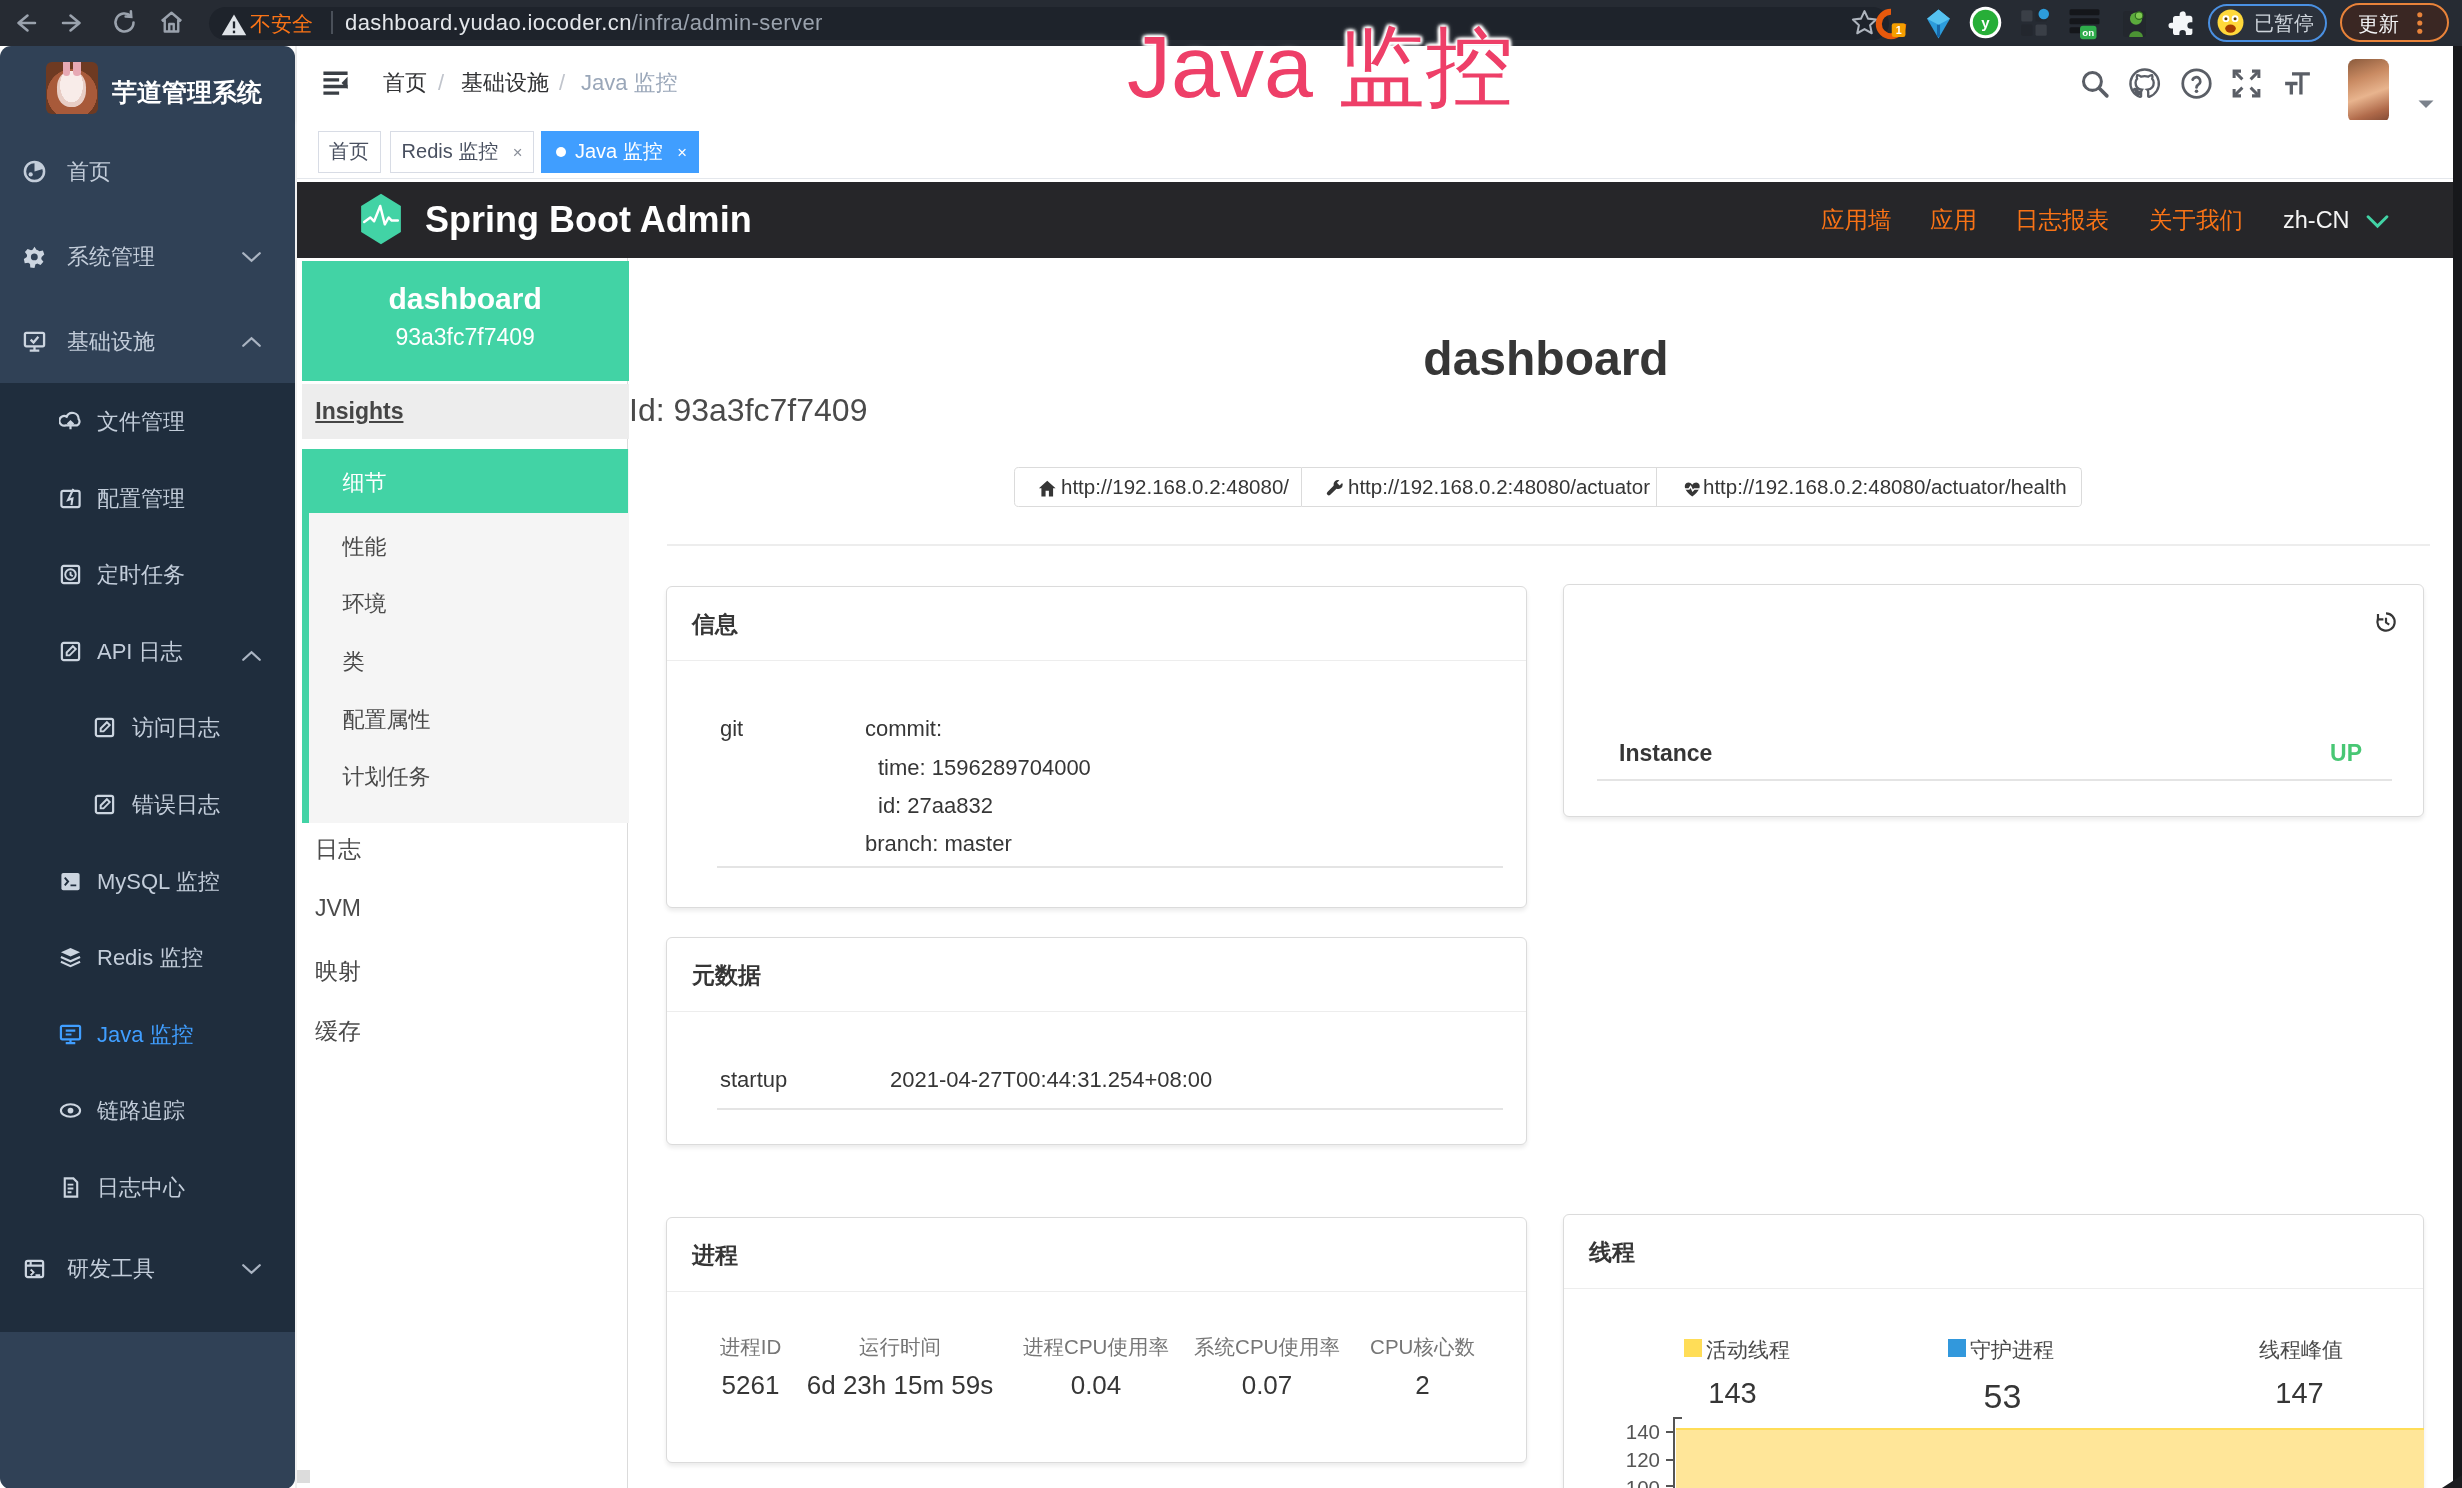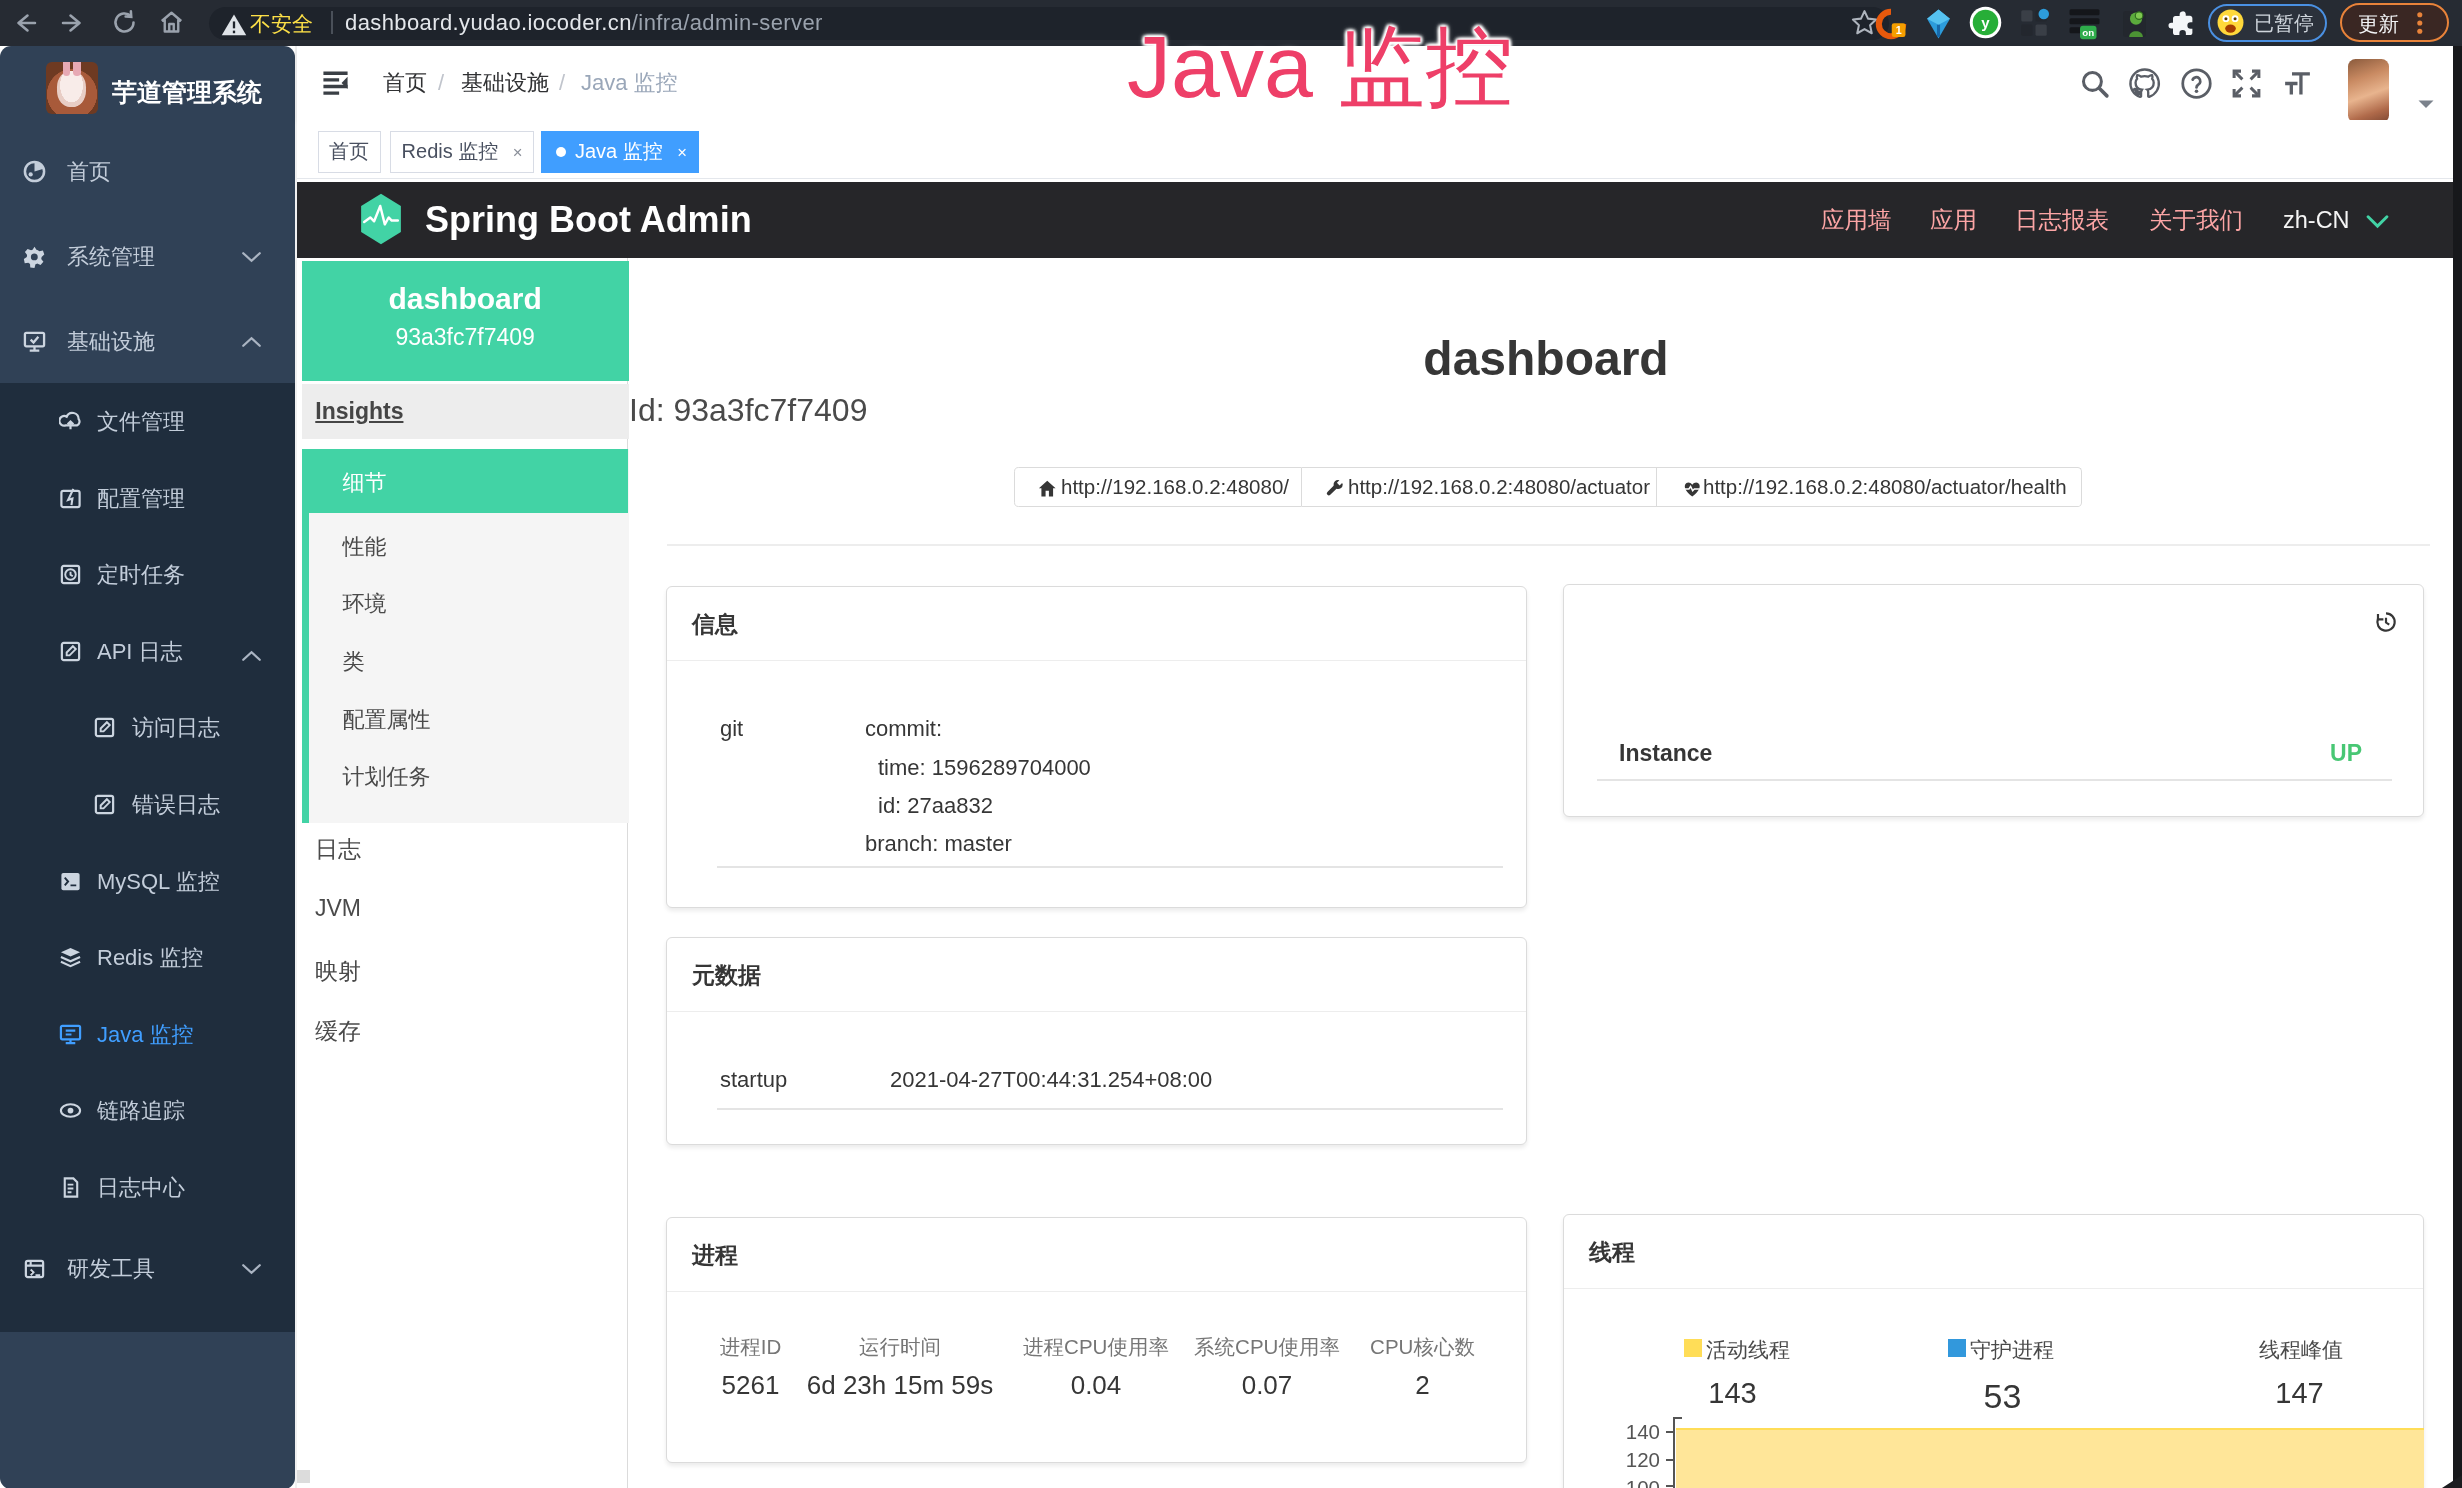--- a/index.html
+++ b/index.html
@@ -7,21 +7,21 @@
 body { font-family:"Liberation Sans", sans-serif; background:#fff; }
 #page { position:relative; width:2462px; height:1489px; overflow:hidden; }
 .abs { position:absolute; }
 
 #chrome { position:absolute; left:0; top:0; width:2462px; height:46px; background:#262b33; }
 #chrome svg { display:block; }
 .urlpill { position:absolute; left:209px; top:6.8px; width:1680px; height:33px; border-radius:16.7px; background:#1e232b; }
 .urltxt { position:absolute; left:345px; top:0; height:46px; line-height:46px; font-size:22px; color:#e4e7eb; letter-spacing:0.4px; }
 .urltxt .gray { color:#9aa2ad; }
 .warntri { position:absolute; left:221px; top:13px; }
-.bufan { position:absolute; left:250px; top:0; height:45px; line-height:47px; font-size:21px; color:#fde047; }
+.bufan { position:absolute; left:250px; top:0; height:45px; line-height:47px; font-size:21px; color:#f97316; }
 .sep1 { position:absolute; left:331px; top:11.4px; width:1.5px; height:23px; background:#4a5059; }
 
 #anno { position:absolute; left:1127px; top:7.6px; width:531px; font-size:88px; color:#ee3f68; z-index:99;
   text-shadow:0 0 4.6px #fff,0 0 4.6px #fff,0 0 6px #fff,1.5px 1.5px 3px #fff,-1.5px -1.5px 3px #fff,1.5px -1.5px 3px #fff,-1.5px 1.5px 3px #fff; white-space:nowrap;}
 
 #sidebar { position:absolute; left:0; top:46px; width:295px; height:1443px; background:#304156;border-radius:11px; }
 #sidebar .logo { position:absolute; left:46px; top:16px; width:52px; height:52px; border-radius:6px; overflow:hidden;
   background:radial-gradient(circle at 50% 62%, #f3e0da 0 30%, #a85a3a 31% 60%, #6e3a22 61%); }
 #sidebar .logoname { position:absolute; left:112px; top:30px; font-size:25px; font-weight:bold; color:#fff; }
 .mi { position:absolute; left:0; width:295px; height:85px; line-height:85px; color:#c3cdda; font-size:22px; }
@@ -46,21 +46,21 @@
 
 #tags { position:absolute; left:297px; top:120px; width:2165px; height:59px; background:#fff; border-bottom:1.5px solid #e4e7ec; }
 .tag { position:absolute; top:10.6px; height:42px; border:1.5px solid #d8dce5; background:#fff; color:#495060; font-size:20px; line-height:39px; padding:0 10.6px; white-space:nowrap; }
 .tag.on { background:#409eff; border-color:#409eff; color:#fff; padding-left:33px; }
 .tag.on .dot { position:absolute; left:13.7px; top:15px; width:10.6px; height:10.6px; border-radius:50%; background:#fff; }
 .tag .x { display:inline-block; font-size:16.7px; margin-left:9px; color:#8a8f99; }
 .tag.on .x { color:#fff; }
 
 #sbanav { position:absolute; left:297px; top:182px; width:2165px; height:76px; background:#262629; }
 #sbanav .brand { position:absolute; left:128px; top:0; height:76px; line-height:76px; font-size:36px; font-weight:bold; color:#fff; }
-#sbanav .rmenu { position:absolute; top:0; height:76px; line-height:76px; font-size:23.5px; color:#fca5a5; }
+#sbanav .rmenu { position:absolute; top:0; height:76px; line-height:76px; font-size:23.5px; color:#f97316; }
 
 #sbaside { position:absolute; left:297px; top:258px; width:331px; height:1231px; background:#fff; border-right:1.5px solid #dbdbdb; }
 #greenhead { position:absolute; left:4.6px; top:3px; width:327px; height:120px; background:#42d3a5; color:#fff; text-align:center; }
 #greenhead .n1 { margin-top:21px; font-size:30px; font-weight:bold; }
 #greenhead .n2 { margin-top:7.6px; font-size:23px; }
 #insights { position:absolute; left:4.6px; top:126px; width:327px; height:55px; background:#ededed; color:#454545; font-weight:bold; font-size:23px; line-height:55px; padding-left:13.7px;text-decoration:underline; }
 #sbasub { position:absolute; left:4.6px; top:191px; width:327px; height:374px; background:#f5f5f5; border-left:7.6px solid #42d3a5; }
 .sbitem { position:absolute; left:34px; font-size:22px; color:#4a4a4a; white-space:nowrap; }
 .sbsel { position:absolute; left:0px; top:0px; width:319px; height:64px; background:#42d3a5; color:#fff; font-size:22px; line-height:67px; padding-left:34px; }
 .sbwhite { position:absolute; left:4.6px; font-size:23px; color:#4a4a4a; }

